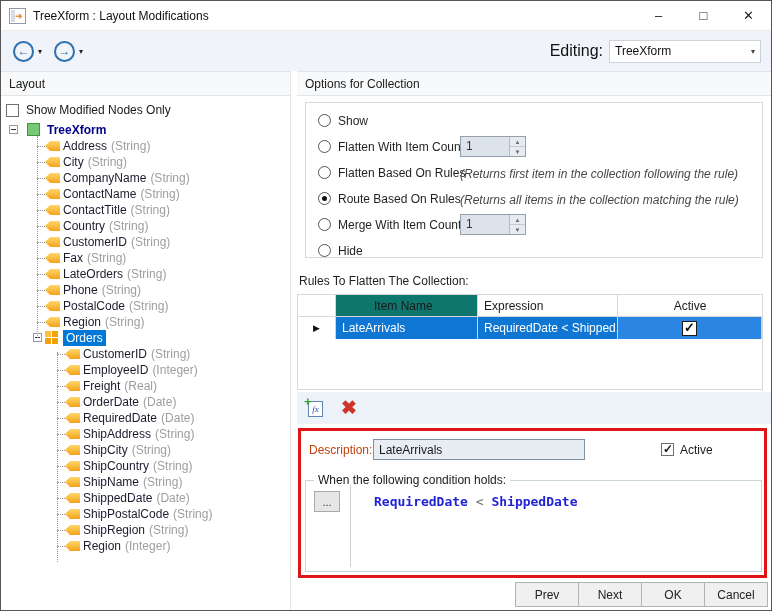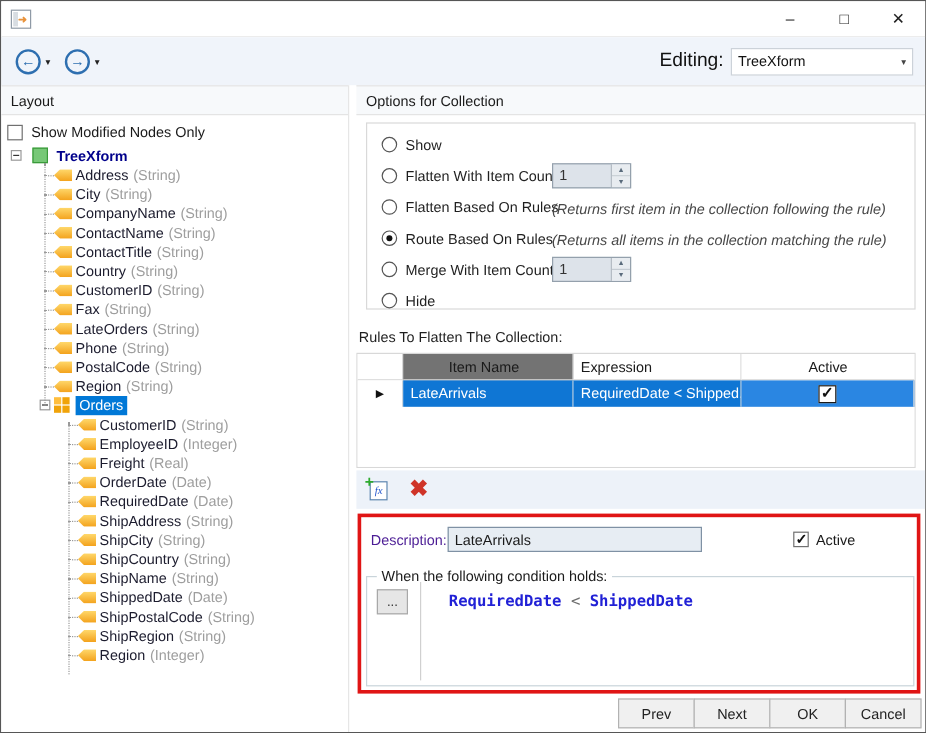--- a/index.html
+++ b/index.html
@@ -67,21 +67,21 @@
   .spinner .sp-up { border-bottom:1px solid #c4cbd2; }
 
   .rules-label { margin:16px 0 6px 2px; font-size:12px; color:#1f1f1f; }
 
   
   .grid { width:466px; border:1px solid #d8d8d8; }
   .grid-header, .grid-row { display:flex; height:22px; }
   .gcell { border-right:1px solid #d8d8d8; font-size:12px; display:flex; align-items:center; overflow:hidden; white-space:nowrap; }
   .gcell:last-child { border-right:none; }
   .grid-header .gcell { background:#fff; color:#1a1a1a; border-bottom:1px solid #d8d8d8; }
-  .grid-header .gcell.hl { background:#737373;padding-left:38px; }
+  .grid-header .gcell.hl { background:#0f766e;padding-left:38px; }
   .c-sel { width:38px; flex:0 0 auto; justify-content:center; }
   .c-item { width:142px; flex:0 0 auto; padding-left:6px; }
   .c-expr { width:140px; flex:0 0 auto; padding-left:6px; }
   .c-act { flex:1; justify-content:center; }
   .grid-row .c-sel { background:#fff; color:#111; font-size:9px; }
   .grid-row .c-item, .grid-row .c-expr { background:#0f76d4; color:#fff; }
   .grid-row .c-act { background:#2a86e2; }
   .grid-row .gcell { border-right:1px solid #c9d4de; }
   .grid-empty { height:50px; background:#fff; }
   .gridcb { width:15px; height:15px; background:#fff; border:1px solid #1a1a1a; position:relative; }
@@ -90,21 +90,21 @@
   
   .fx-strip { height:32px; margin-top:2px; background:#edf2f9; display:flex; align-items:center; padding-left:8px; gap:16px; }
   .fx-icon { position:relative; width:20px; height:20px; }
   .fx-icon .doc { position:absolute; left:3px; top:3px; width:15px; height:16px; border:1px solid #5b84b0; background:#fff; font-size:9px; font-style:italic; font-family:"Liberation Serif",serif; color:#2255cc; display:flex; align-items:center; justify-content:center; }
   .fx-icon .plus { position:absolute; left:-1px; top:-4px; font-size:13px; font-weight:bold; color:#2eaa2e; }
   .del-icon { font-size:19px; font-weight:bold; color:#cf3428; line-height:20px; }
 
   
   .red-box { position:relative; margin:4px 0 0 1px; width:469px; height:150px; border:3px solid #e01515; background:#fff; }
   .desc-row { display:flex; align-items:center; margin:8px 0 0 8px; }
-  .desc-label { font-size:12px; color:#4c1d95; width:62px; }
+  .desc-label { font-size:12px; color:#c2410c; width:62px; }
   .desc-input { width:212px; height:21px; background:#e7edf3; border:1px solid #7f91a4; font-size:12px; color:#1a1a1a; display:flex; align-items:center; padding-left:5px; margin-left:2px; }
   .desc-active { display:flex; align-items:center; margin-left:76px; }
   .desc-active .cb-label { margin-left:6px; }
 
   .cond-group { position:relative; margin:20px 4px 0 4px; width:457px; height:92px; border:1px solid #c9d4da; }
   .cond-title { position:absolute; top:-8px; left:8px; background:#fff; padding:0 4px; font-size:12px; color:#1a1a1a; }
   .ellipsis-btn { position:absolute; left:8px; top:10px; width:26px; height:21px; background:#e6e6e6; border:1px solid #a8a8a8; font-size:11px; color:#333; display:flex; align-items:center; justify-content:center; }
   .cond-sep { position:absolute; left:44px; top:4px; bottom:4px; border-left:1px solid #d0d0d0; }
   .cond-expr { position:absolute; left:68px; top:13px; font-family:"DejaVu Sans Mono", monospace; font-size:13px; font-weight:bold; color:#2121d6; white-space:pre; }
   .cond-expr .op { color:#6e6e6e; font-weight:normal; }
@@ -116,20 +116,21 @@
 </head>
 <body>
 
 <div class="window">
 
   <div class="titlebar">
     <div class="app-icon">
       <span class="pane"></span>
       <span class="arrow">➜</span>
     </div>
+    <div class="title-text">TreeXform : Layout Modifications</div>
     <div class="win-controls" id="win-controls">
         <div class="win-btn">–</div>
         <div class="win-btn">□</div>
         <div class="win-btn">✕</div>
       </div>
   </div>
 
   <div class="toolbar">
     <div class="nav-group">
       <div class="nav-circle">←</div>

